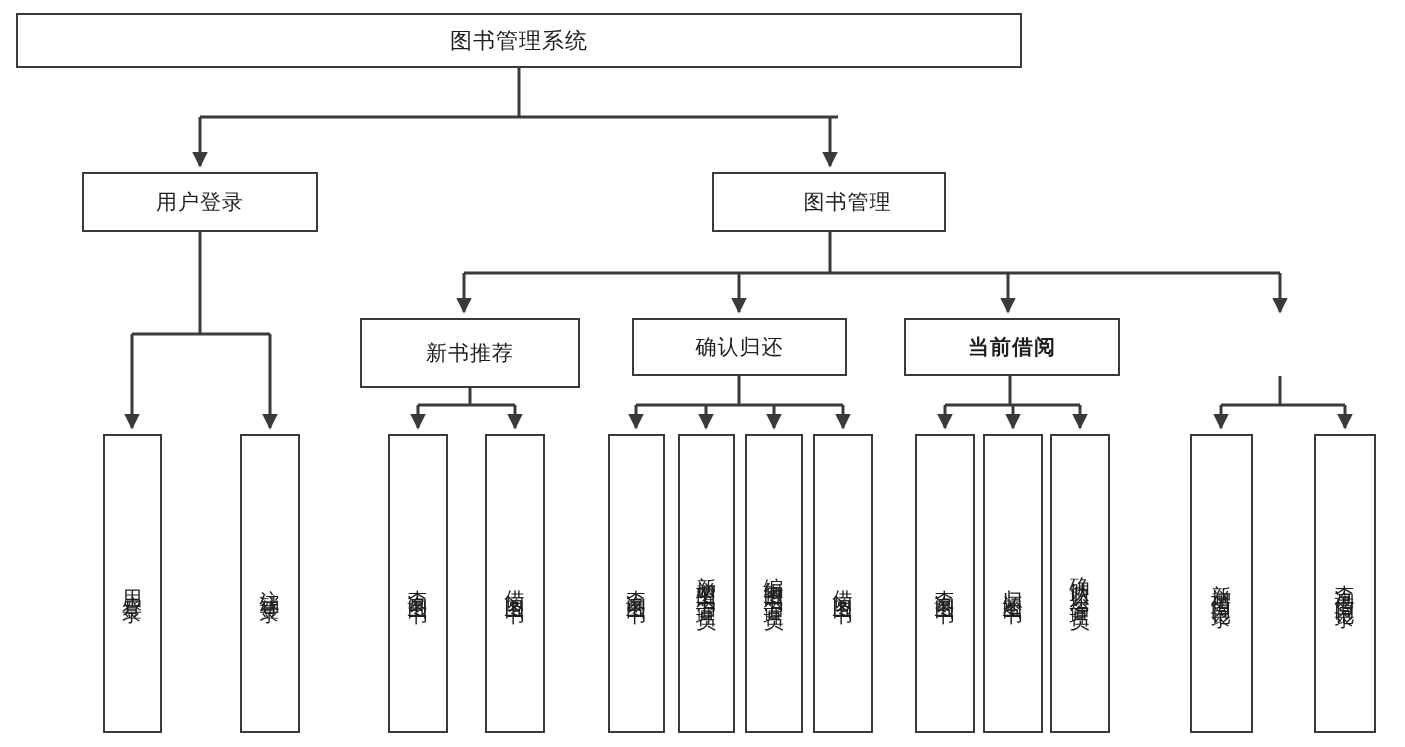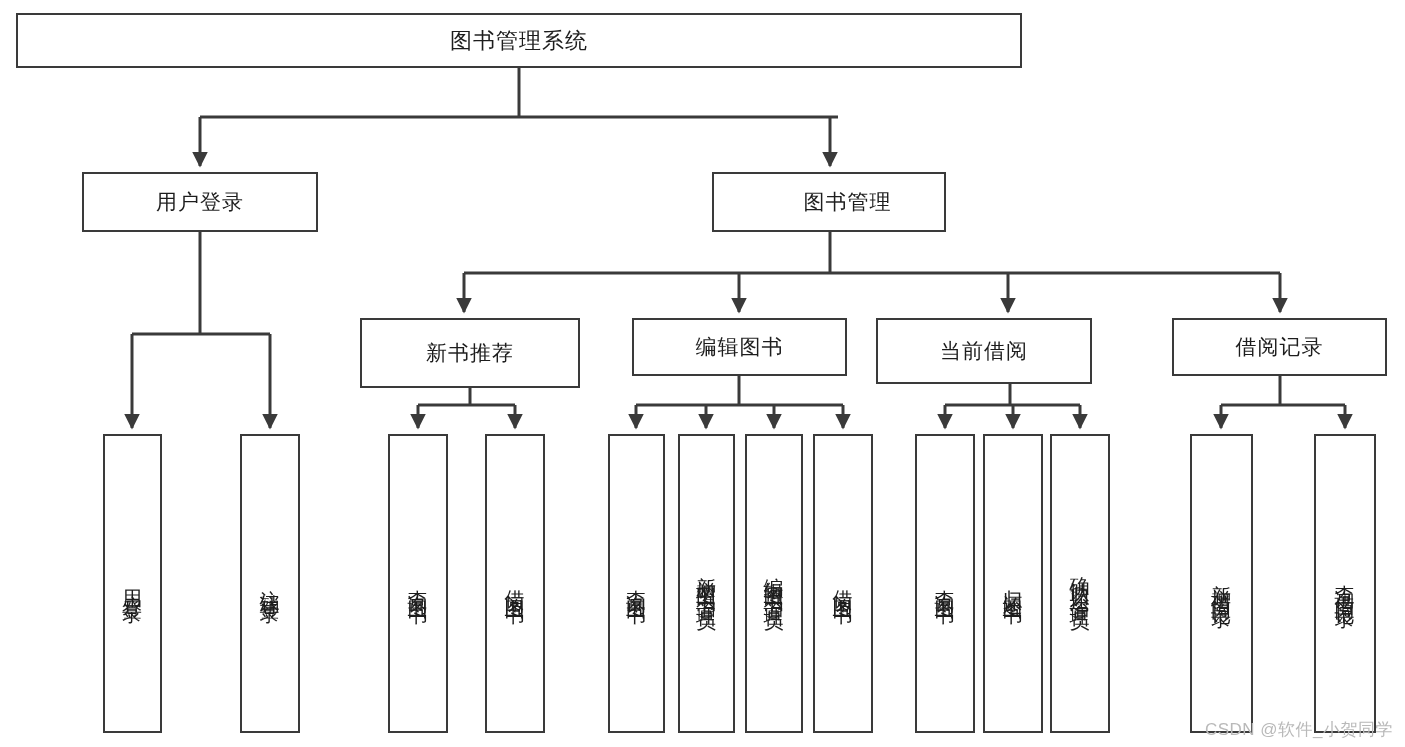--- a/index.html
+++ b/index.html
@@ -109,27 +109,24 @@
     <span>用户登录</span>
   </div>
   <div class="node h" style="left:712px;top:172px;width:234px;height:60px;padding-left:37px;">
     <span>图书管理</span>
   </div>
 
   <div class="node h" style="left:360px;top:318px;width:220px;height:70px;">
     <span>新书推荐</span>
   </div>
   <div class="node h" style="left:632px;top:318px;width:215px;height:58px;">
-    <span>编辑图书</span>
+    <span>确认归还</span>
   </div>
-  <div class="node h" style="left:876px;top:318px;width:216px;height:66px;">
+  <div class="node h" style="left:904px;top:318px;width:216px;height:58px;font-weight:bold;">
     <span>当前借阅</span>
-  </div>
-  <div class="node h" style="left:1172px;top:318px;width:215px;height:58px;">
-    <span>借阅记录</span>
   </div>
 
   <div class="node v" style="left:103px;top:434px;width:59px;height:299px;">
     <span class="vtext">用户登录</span>
   </div>
   <div class="node v" style="left:240px;top:434px;width:60px;height:299px;">
     <span class="vtext">注销登录</span>
   </div>
 
   <div class="node v" style="left:388px;top:434px;width:60px;height:299px;">
@@ -162,14 +159,13 @@
     <span class="vtext">确认归还（管理员）</span>
   </div>
 
   <div class="node v" style="left:1190px;top:434px;width:63px;height:299px;">
     <span class="vtext">新增借阅记录</span>
   </div>
   <div class="node v" style="left:1314px;top:434px;width:62px;height:299px;">
     <span class="vtext">查询借阅记录</span>
   </div>
 
-  <div class="watermark">CSDN @软件_小贺同学</div>
 </div>
 
 </body></html>

